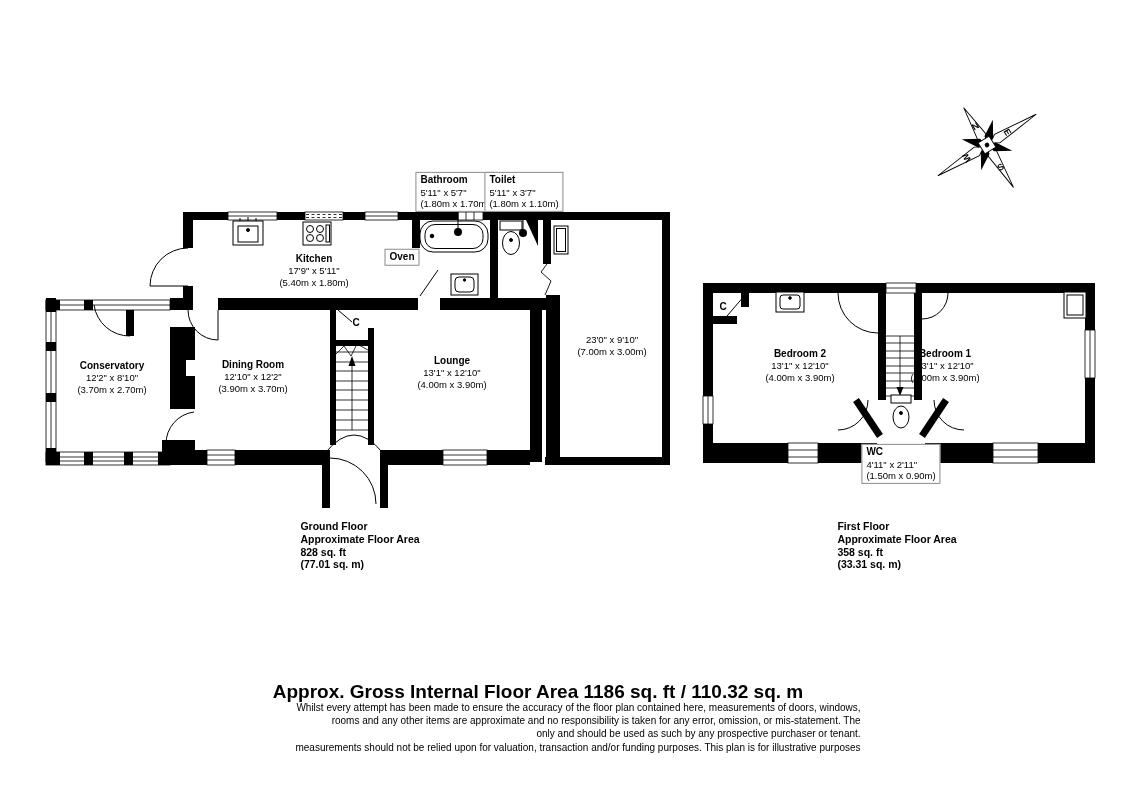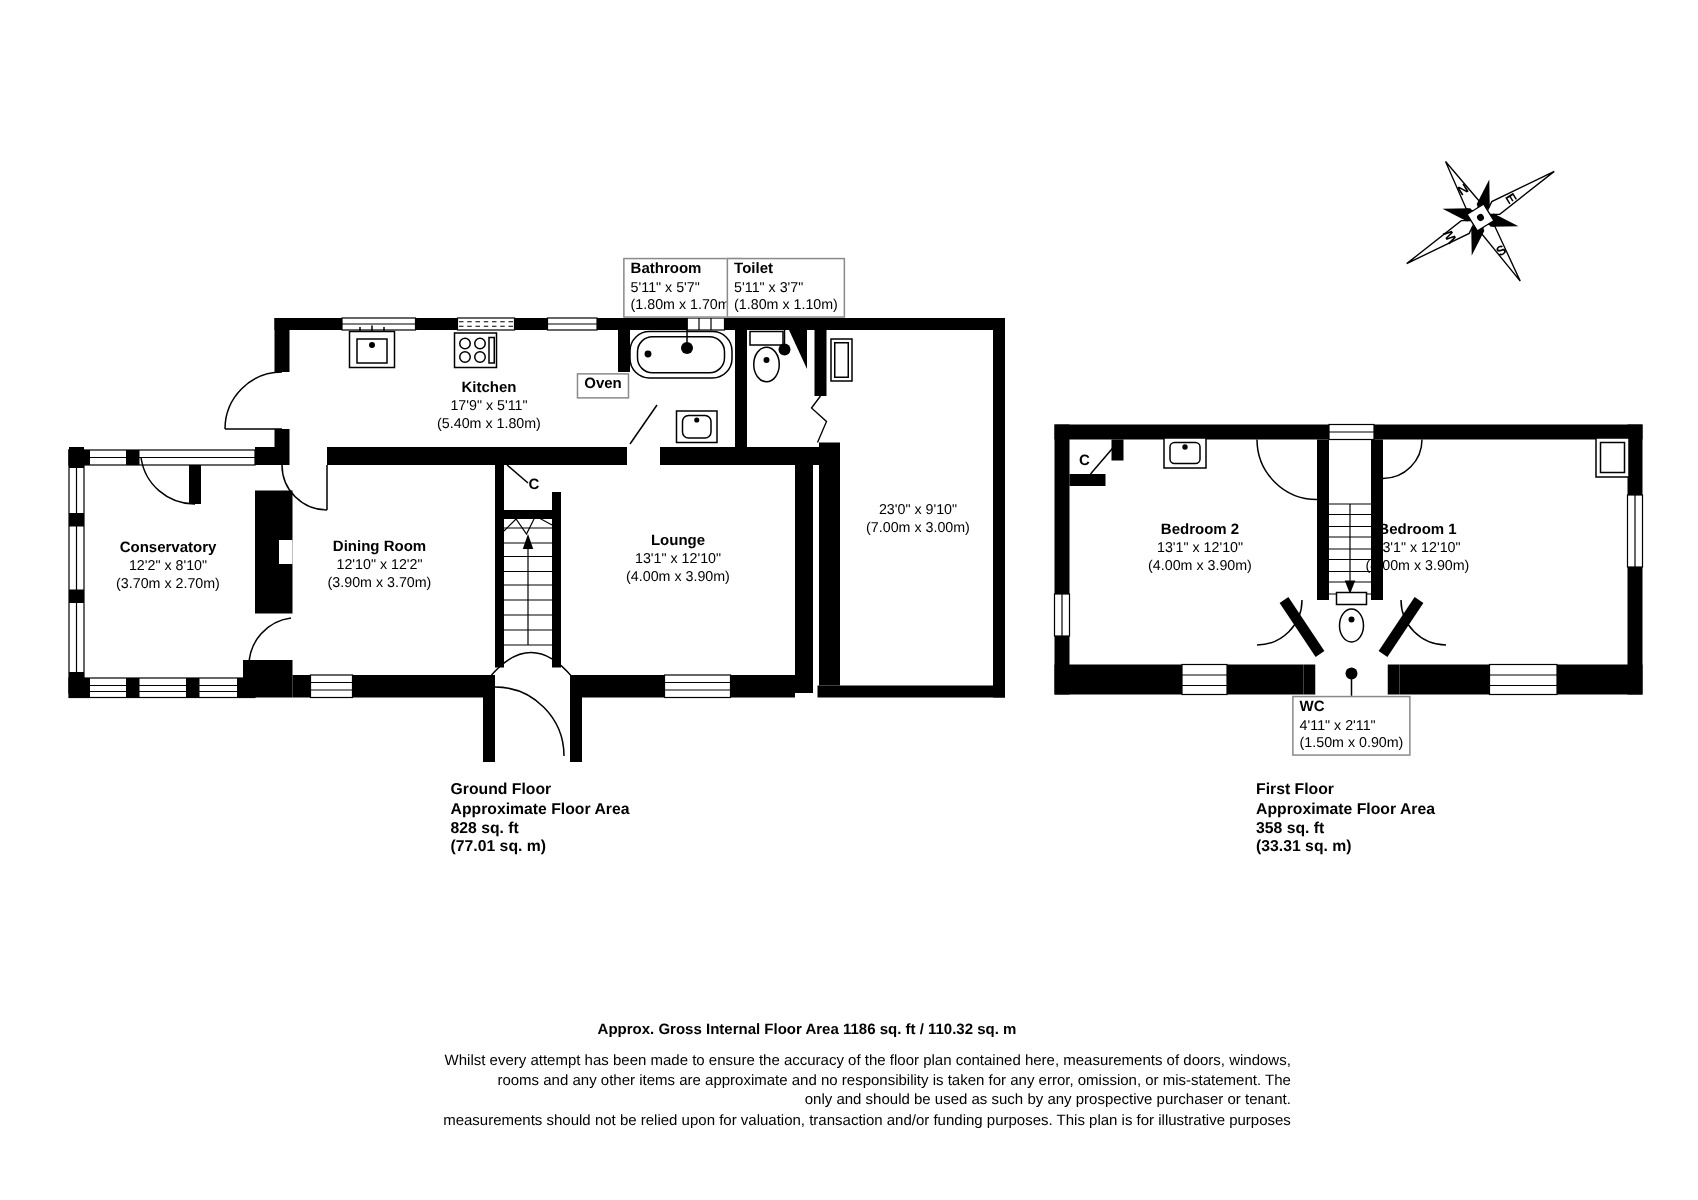--- a/index.html
+++ b/index.html
@@ -10,21 +10,21 @@
                 white-space:nowrap; line-height:1.22; }
   .room-label .rname { font-weight:bold; font-size:10px; }
   .room-label .rdim  { font-size:9.5px; }
   .plan-box { position:absolute; transform:translate(-50%,-50%); text-align:left; white-space:nowrap;
               background:#fff; border:1px solid #8a8a8a; padding:1px 4px; line-height:1.25; }
   .plan-box .rname { font-weight:bold; font-size:10px; }
   .plan-box .rdim  { font-size:9.5px; }
   .floor-summary { position:absolute; transform:translate(-50%,-50%); text-align:left;
                    font-weight:bold; font-size:10.5px; line-height:1.22; white-space:nowrap; }
   .page-title { position:absolute; left:538px; top:681px; transform:translateX(-50%);
-                font-size:10px; font-weight:bold; white-space:nowrap; }
+                font-size:19px; font-weight:bold; white-space:nowrap; }
   .disclaimer { position:absolute; left:538px; top:701px; transform:translateX(-50%);
                 font-size:10px; line-height:1.32; text-align:right; white-space:nowrap;margin-left:40px; }
 </style>
 </head>
 <body>
 
 <div class="canvas">
 
   <svg class="plan-svg" width="1132" height="800" viewBox="0 0 1132 800">
 
@@ -283,21 +283,21 @@
       </g>
       <rect x="-6.5" y="-6.5" width="13" height="13" fill="#fff" stroke="#000" stroke-width="0.9"></rect>
       <circle cx="0" cy="0" r="2.3" fill="#000"></circle>
       <text x="0" y="-19" font-size="9" font-weight="bold" text-anchor="middle">N</text>
       <text x="24" y="3" font-size="9" font-weight="bold" text-anchor="middle" transform="rotate(90 24 0)">E</text>
       <text x="0" y="29" font-size="9" font-weight="bold" text-anchor="middle">S</text>
       <text x="-24" y="3" font-size="9" font-weight="bold" text-anchor="middle" transform="rotate(-90 -24 0)">W</text>
     </g>
   </svg>
 
-  <div class="room-label" style="left:326px; top:271px">
+  <div class="room-label" style="left:314px; top:271px">
     <div class="rname">Kitchen</div>
     <div class="rdim">17'9" x 5'11"</div>
     <div class="rdim">(5.40m x 1.80m)</div>
   </div>
 
   <div class="room-label" style="left:112px; top:378px">
     <div class="rname">Conservatory</div>
     <div class="rdim">12'2" x 8'10"</div>
     <div class="rdim">(3.70m x 2.70m)</div>
   </div>
@@ -340,21 +340,21 @@
   <div class="plan-box" style="left:524px; top:192px">
     <div class="rname">Toilet</div>
     <div class="rdim">5'11" x 3'7"</div>
     <div class="rdim">(1.80m x 1.10m)</div>
   </div>
 
   <div class="plan-box" style="left:402px; top:257px">
     <div class="rname">Oven</div>
   </div>
 
-  <div class="plan-box" style="left:901px; top:484px">
+  <div class="plan-box" style="left:901px; top:464px">
     <div class="rname">WC</div>
     <div class="rdim">4'11" x 2'11"</div>
     <div class="rdim">(1.50m x 0.90m)</div>
   </div>
 
   <div class="floor-summary" style="left:360px; top:546px">
     <div>Ground Floor</div>
     <div>Approximate Floor Area</div>
     <div>828 sq. ft</div>
     <div>(77.01 sq. m)</div>

